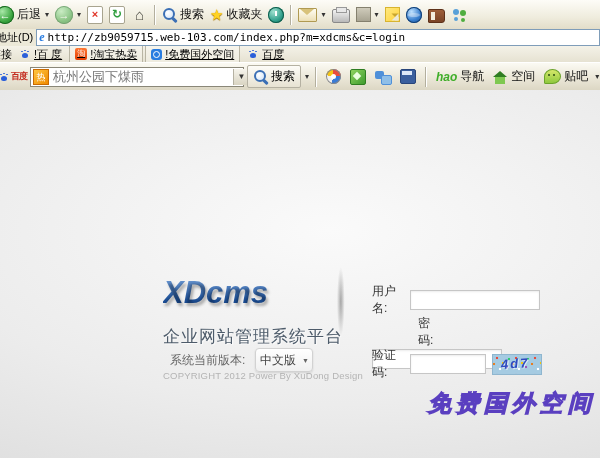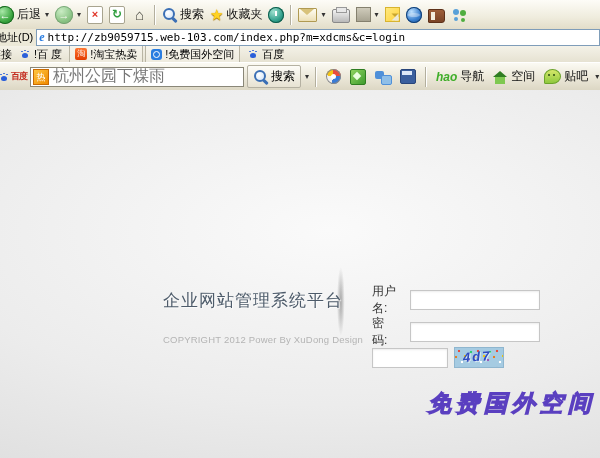--- a/index.html
+++ b/index.html
@@ -40,34 +40,34 @@
   .ic-msgr::after{content:"";position:absolute;left:9px;top:3px;width:6px;height:6px;border-radius:50%;background:#4fae3f;box-shadow:0 7px 0 -1px #4fae3f;}
   
   #addr{top:29px;height:17px;background:#ece9d8;border-bottom:5px solid #a21caf;font-size:11px;color:#000;}
   #addr .lbl{margin-left:-4px;padding-right:3px;flex:none;}
   .addr-input{flex:1;height:15px;background:#fff;border:1px solid #7f9db9;display:flex;align-items:center;gap:3px;padding-left:2px;font-size:11px;font-family:"DejaVu Sans Mono","Liberation Mono",monospace;}
   .ic-ie{color:#2a7de0;font-style:italic;font-weight:bold;font-family:"Liberation Serif",serif;font-size:12px;flex:none;}
   .addr-input input{border:0;outline:0;flex:1;font:inherit;height:17px;padding:0;color:#000;background:transparent;}
   
   #links{top:46px;height:16px;background:linear-gradient(#f4f2e8,#e6e2d2);border-bottom:1px solid #aaa695;font-size:11px;gap:2px;}
   #links .lbl{margin-left:-10px;flex:none;}
-  .link-item{display:flex;align-items:center;gap:3px;padding:11px 5px;flex:none;color:#000;}
+  .link-item{display:flex;align-items:center;gap:3px;padding:11px 5px;flex:none;color:#000;text-decoration:underline;}
   .link-item.boxed{border:1px solid #b9b5a4;background:linear-gradient(#fbfaf4,#e9e5d6);height:13px;}
   .ic-paw{width:12px;height:12px;}
   .ic-paw::before{content:"";position:absolute;left:3px;top:5px;width:6px;height:5px;border-radius:50% 50% 40% 40%;background:#2b5fd9;box-shadow:-3px -4px 0 -2px #2b5fd9,0 -5px 0 -2px #2b5fd9,3px -4px 0 -2px #2b5fd9;}
   .ic-tao{width:12px;height:12px;background:linear-gradient(#ff7733,#e23c00);border-radius:2px;color:#fff;font-size:8px;line-height:12px;text-align:center;}
   .ic-qring{width:11px;height:11px;border-radius:3px;background:#2a7de0;}
   .ic-qring::after{content:"";position:absolute;left:2px;top:2px;width:5px;height:5px;border:1px solid #fff;border-radius:50%;}
   
   #bbar{top:62px;height:27px;background:linear-gradient(#fbfaf3,#ebe7d8 55%,#dcd7c4);border-top:1px solid #fff;border-bottom:1px solid #8a8778;font-size:12px;gap:3px;padding-left:1px;}
   .bd-logo{display:flex;align-items:center;gap:1px;margin-left:-3px;flex:none;}
   .bd-logo .txt{color:#c32a1e;font-weight:bold;font-size:9px;letter-spacing:-1px;}
   .bsearch{width:210px;height:18px;background:#fff;border:1px solid #8a8778;display:flex;align-items:center;gap:4px;padding-left:2px;flex:none;}
   .ic-hot{width:14px;height:14px;background:linear-gradient(135deg,#ffc53e,#ef8a00);border:1px solid #c96a00;color:#fff;font-size:9px;line-height:14px;text-align:center;flex:none;}
-  .bsearch input{border:0;outline:0;flex:1;font-size:16px;color:#777;background:transparent;padding:0;}
+  .bsearch input{border:0;outline:0;flex:1;font-size:13px;color:#777;background:transparent;padding:0;}
   .bs-dd{width:15px;height:16px;background:linear-gradient(#f6f4ec,#d9d4c2);border-left:1px solid #b5b1a2;text-align:center;font-size:8px;line-height:16px;color:#333;flex:none;}
   .btn-search{display:flex;align-items:center;gap:3px;padding:2px 5px;border:1px solid #b5b1a2;border-radius:2px;background:linear-gradient(#fdfcf8,#e7e2d2);flex:none;}
   .ic-compass{width:15px;height:15px;border-radius:50%;background:conic-gradient(#e84c3d 0 25%,#3a7bd5 0 55%,#f0f0f0 0 78%,#f5c518 0);box-shadow:inset 0 0 0 1px #888;}
   .ic-compass::after{content:"";position:absolute;left:5px;top:5px;width:5px;height:5px;border-radius:50%;background:#fff;}
   .ic-shot{width:14px;height:14px;background:linear-gradient(135deg,#8ed45f,#3f9b2f);border:1px solid #2f7d22;border-radius:2px;}
   .ic-shot::after{content:"";position:absolute;left:3px;top:3px;width:6px;height:6px;background:#eaffe0;transform:rotate(45deg);}
   .ic-chat2{width:16px;height:14px;}
   .ic-chat2::before{content:"";position:absolute;left:0;top:1px;width:9px;height:8px;border-radius:2px;background:#4f90d9;}
   .ic-chat2::after{content:"";position:absolute;left:6px;top:5px;width:9px;height:8px;border-radius:2px;background:#8fbfe8;border:1px solid #4f90d9;}
   .ic-tv{width:14px;height:13px;background:#3a5f9e;border-radius:2px;border:1px solid #28457a;}
@@ -233,37 +233,44 @@
     <span>贴吧</span>
   </span>
   <span class="dd">▾</span>
 
 </div>
 
 <div id="page">
   <div class="fold"></div>
 
   <div class="brand">
+    <div class="logo">XDcms</div>
     <div class="sub">企业网站管理系统平台</div>
     <div class="copy">COPYRIGHT 2012 Power By XuDong Design</div>
   </div>
 
   <div class="verrow">
+    <span class="vlbl">系统当前版本:</span>
+    <span class="verbtn">
+      <span>中文版</span>
+      <span class="dd">▼</span>
+    </span>
   </div>
 
   <div class="login">
     <div class="lrow" style="top:0;">
       <span class="llbl">用户名:</span>
       <input class="tin" style="">
     </div>
-    <div class="lrow" style="top:32px;">
+    <div class="lrow" style="top:32px;flex-direction:column;">
       <span class="llbl">密　码:</span>
       <input class="tin" type="password" style="">
     </div>
     <div class="lrow" style="top:64px;">
+      <span class="llbl">验证码:</span>
       <input class="tin small" style="">
       <span class="captcha">
         <span class="ctext">4d7</span>
       </span>
     </div>
 
   </div>
 
   <div class="watermark">
     <div class="wm2">免费国外空间</div>

